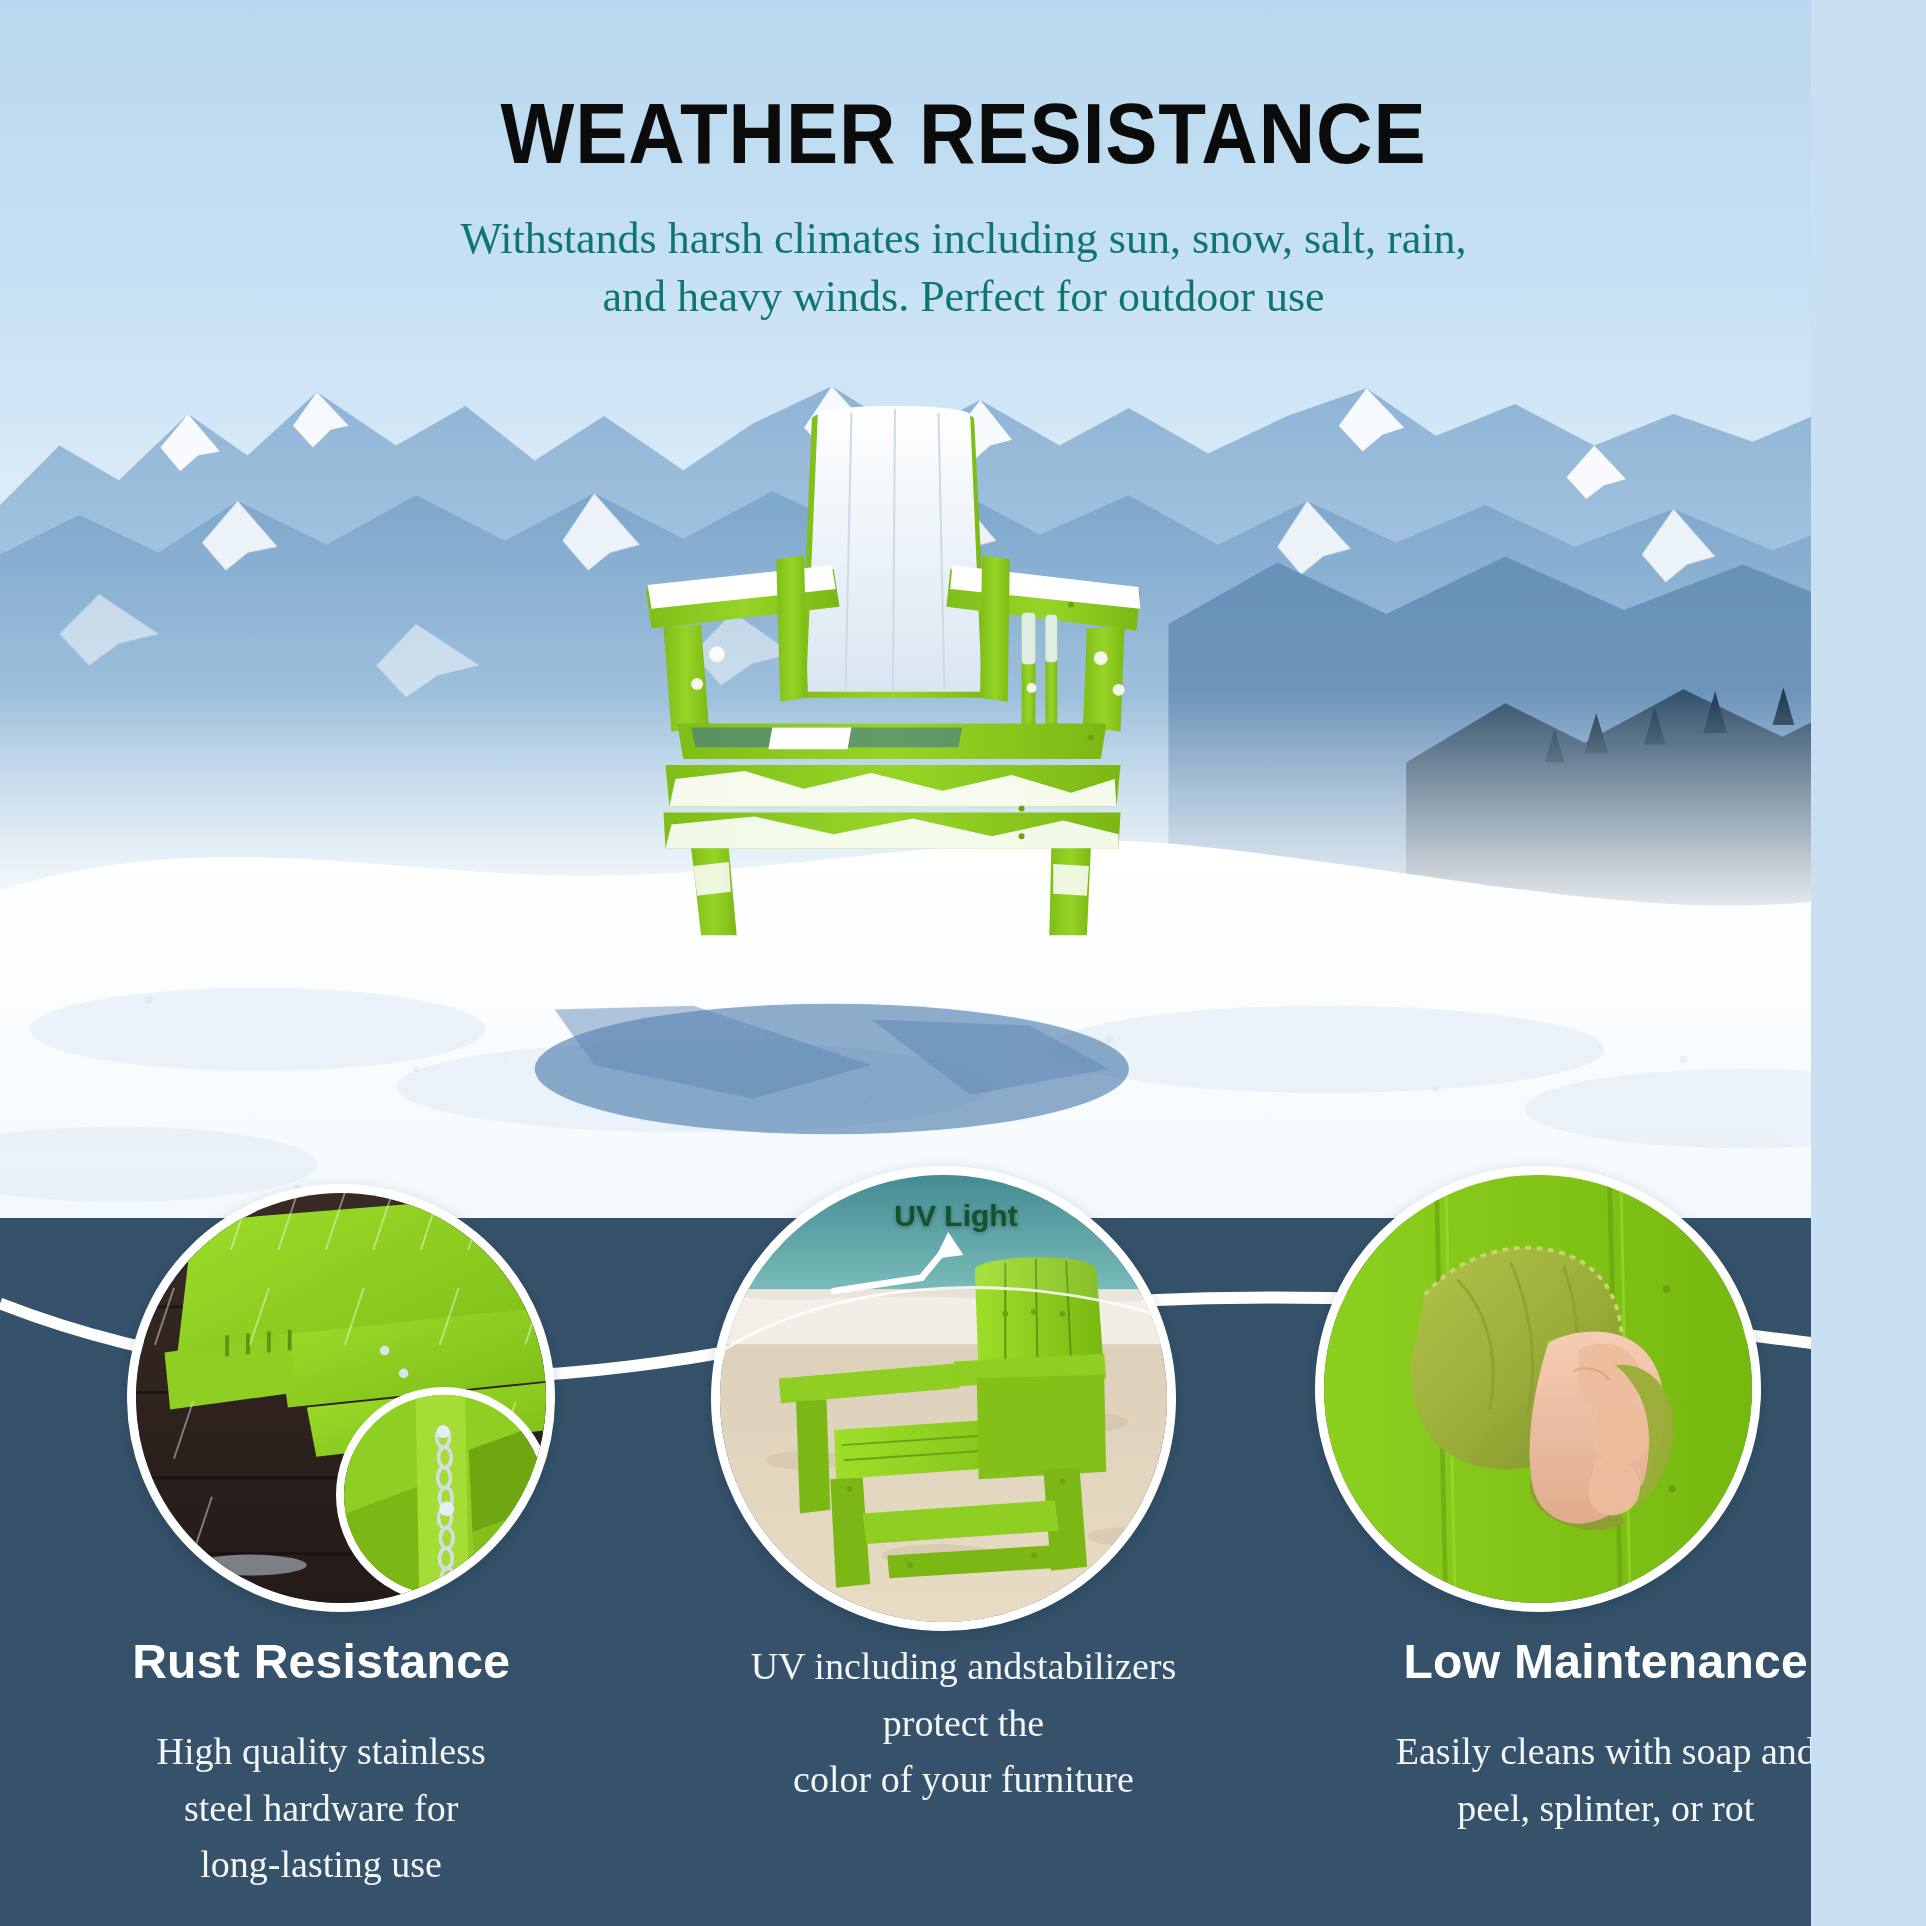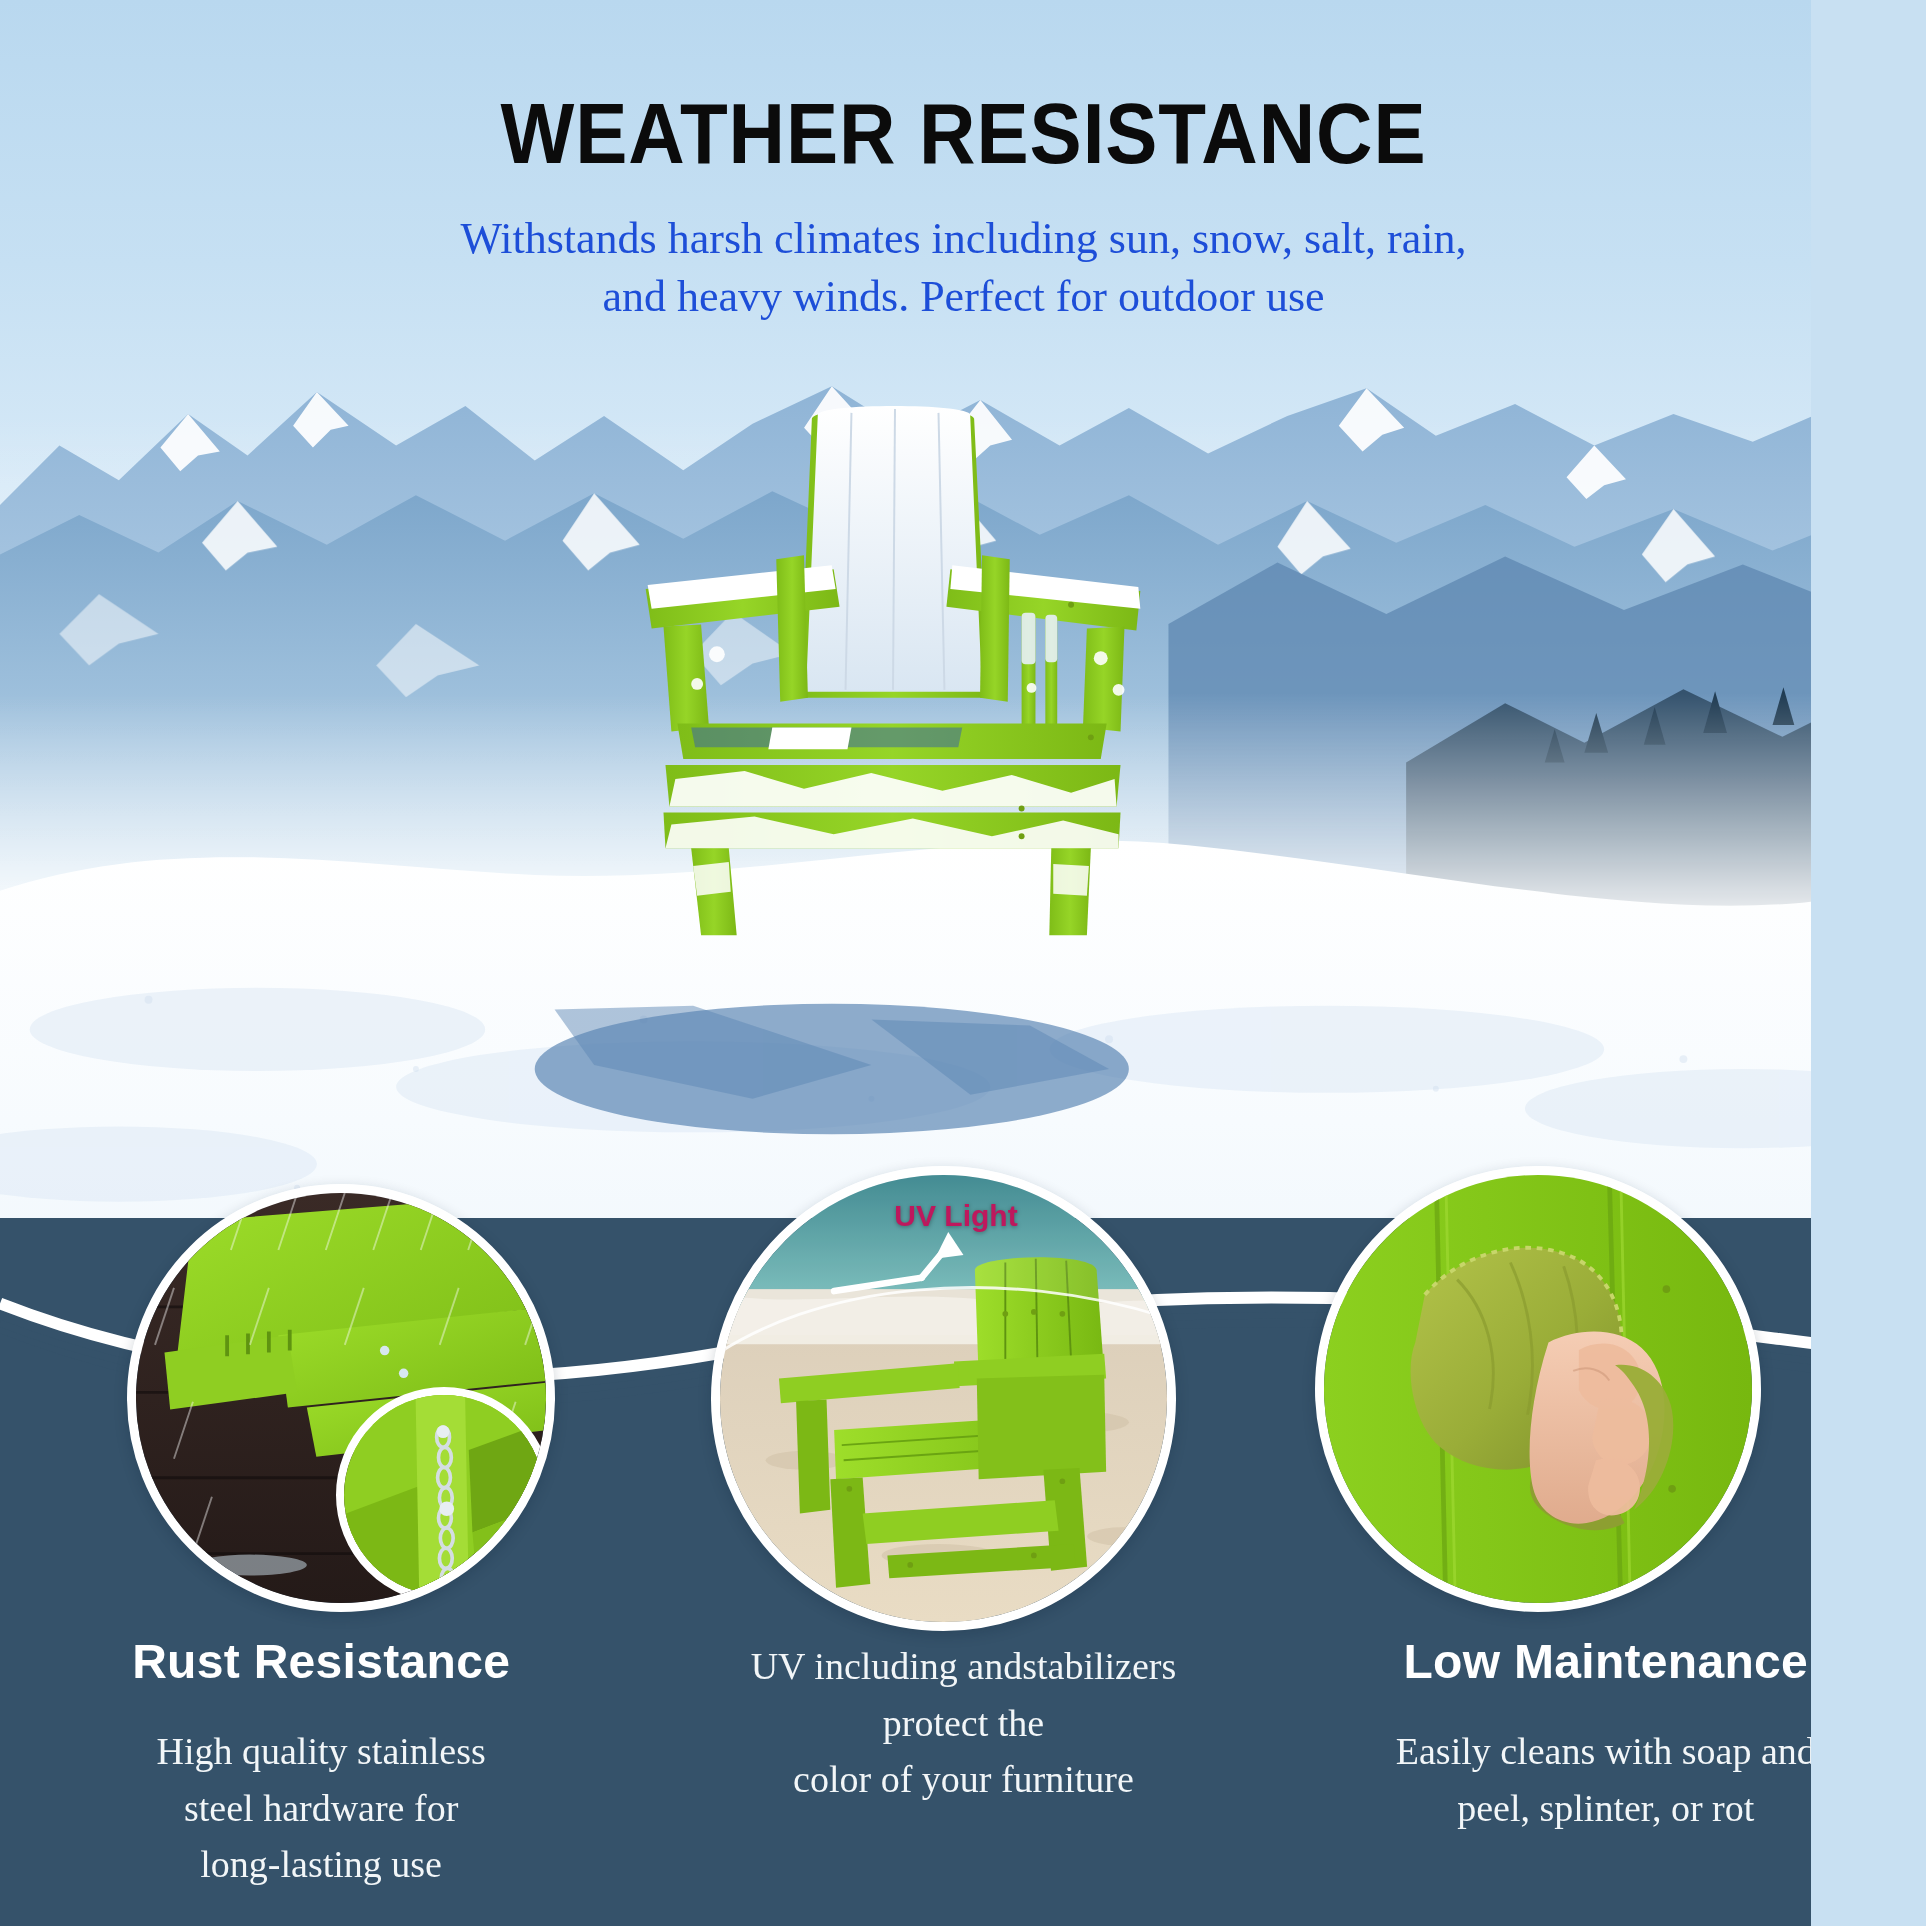--- a/index.html
+++ b/index.html
@@ -51,21 +51,21 @@
     letter-spacing:1px;
     color:#0b0b0b;
     transform:scaleX(.92);
     line-height:1.0;
   }
   .subtitle {
     margin-top:34px;
     font-family:"Liberation Serif", serif;
     font-size:44px;
     line-height:1.32;
-    color:#1d4ed8;
+    color:#0f766e;
   }
 
   
   .circles { position:absolute; left:0; top:0; width:1927px; height:1927px; z-index:40; }
   .circ {
     position:absolute; border-radius:50%;
     border:9px solid #ffffff; overflow:hidden;
     box-shadow:0 4px 14px rgba(10,30,50,.20);
   }
   .circ-1 { left:127px;  top:1184px; width:428px; height:428px; }
@@ -76,21 +76,21 @@
   .circ-inner svg { display:block; width:100%; height:100%; }
 
   .inset-circle {
     position:absolute; left:200px; top:194px; width:216px; height:216px;
     border-radius:50%; border:8px solid #fff; overflow:hidden; z-index:5;
   }
   .inset-circle svg { display:block; width:100%; height:100%; }
 
   .uv-label {
     position:absolute; left:48px; top:24px; width:376px;
-    color:#be185d; font-size:30px; font-weight:600;
+    color:#14532d; font-size:30px; font-weight:600;
     text-align:center; z-index:6;
     font-family:"Liberation Sans", sans-serif;
     text-shadow:0 1px 4px rgba(0,0,0,.35);
   }
 
   
   .features { position:absolute; left:0; top:1634px; width:1927px; z-index:45; display:flex; }
   .feature { width:33.333%; text-align:center; padding:0 34px; }
   .f-title {
     font-family:"Liberation Sans", sans-serif;

